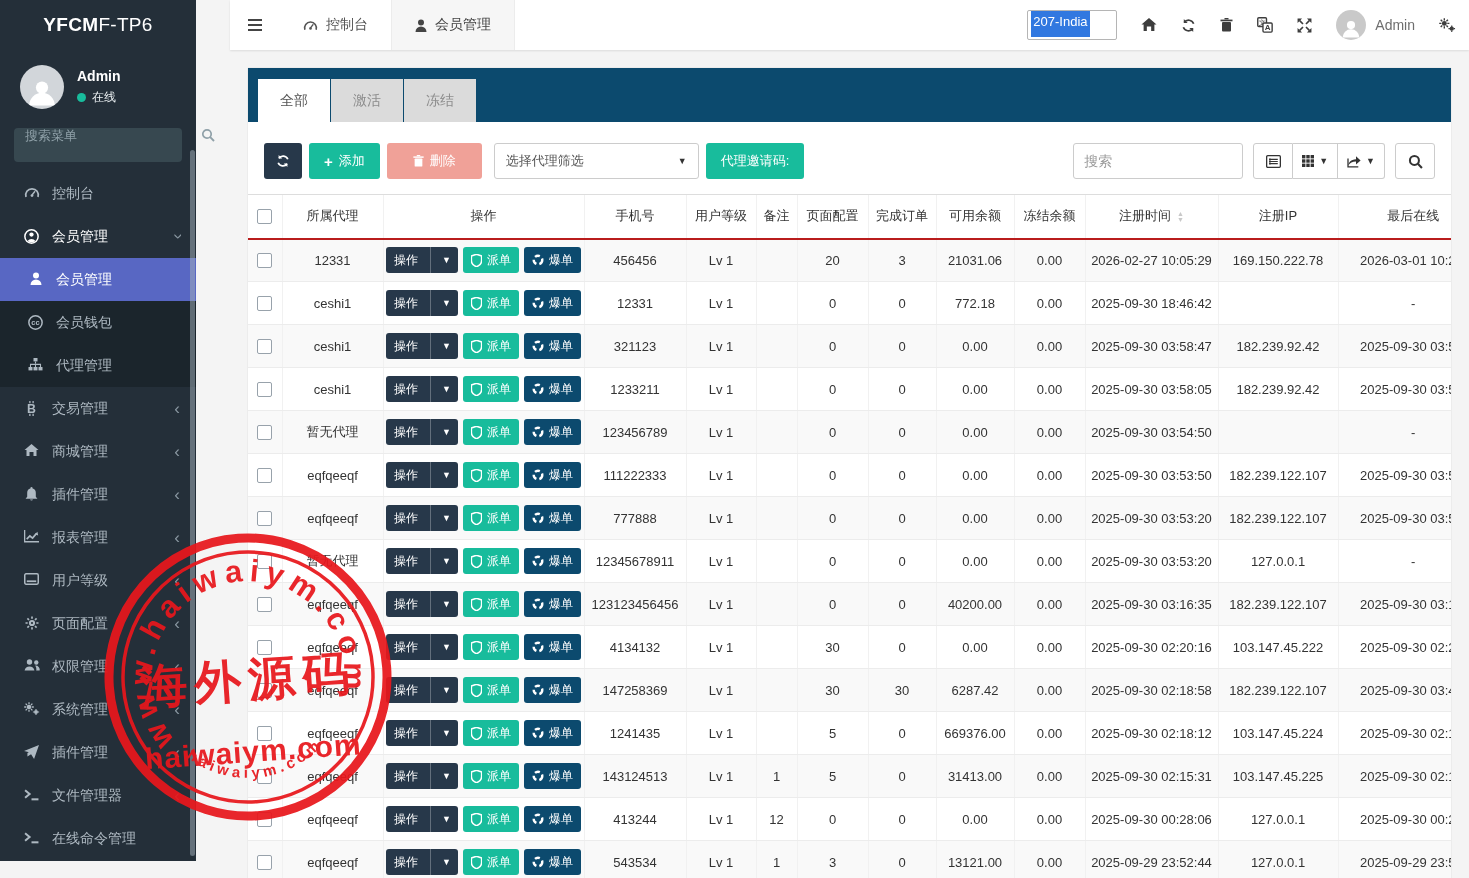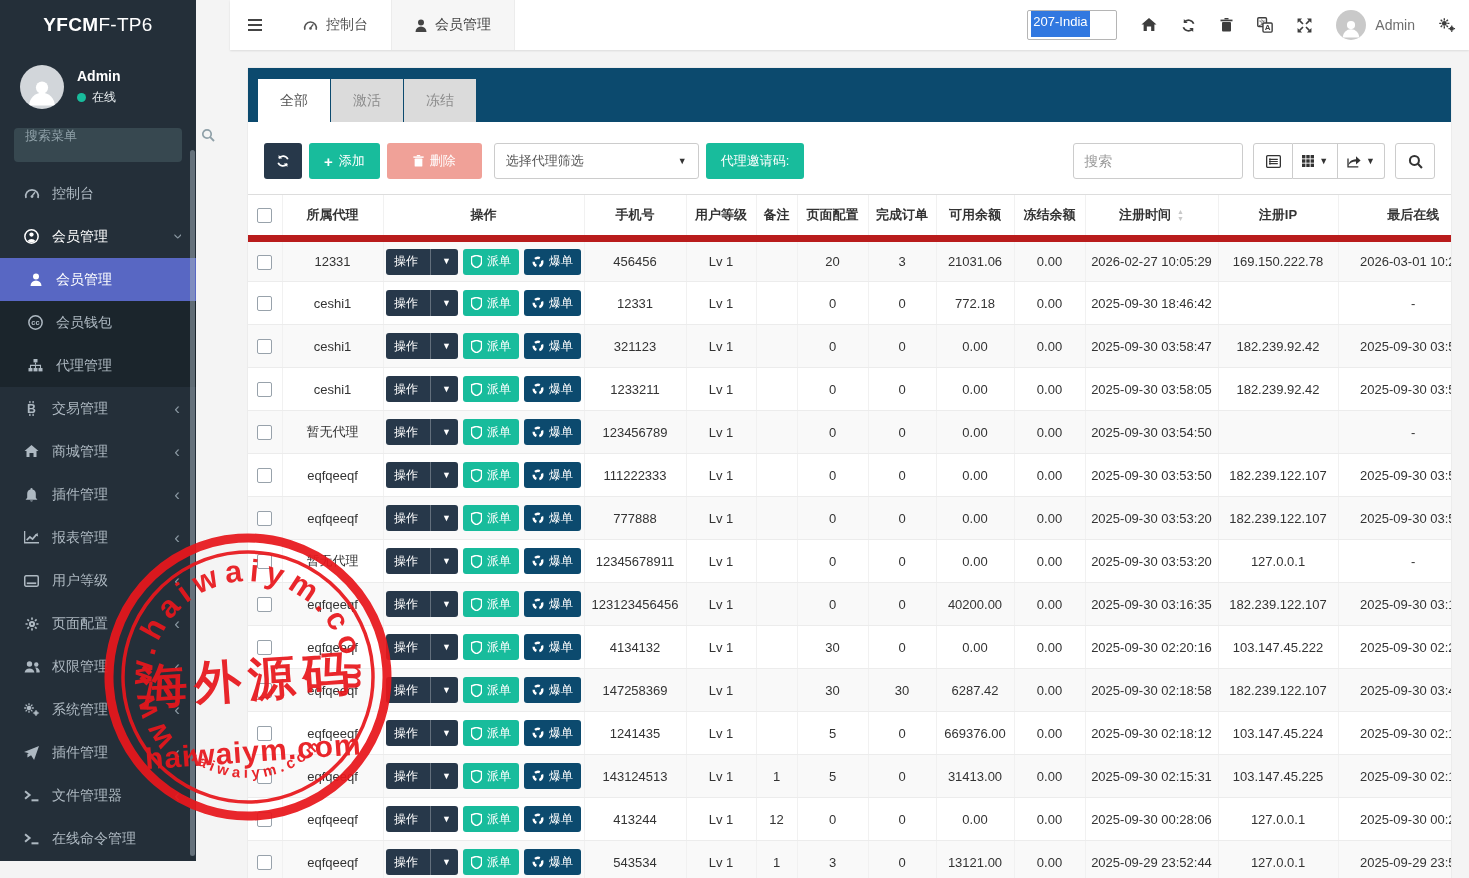--- a/index.html
+++ b/index.html
@@ -13,21 +13,21 @@
 .user-panel{display:flex;gap:13px;padding:15px 0 13px 20px;align-items:center}
 .avatar-lg{width:44px;height:44px;border-radius:50%;background:#d2d6da;display:flex;align-items:flex-end;justify-content:center;overflow:hidden}
 .user-name{color:#fff;font-weight:bold;font-size:14px}
 .user-status{font-size:12px;color:#eef3f5;display:flex;align-items:center;gap:6px;margin-top:5px}
 .dot{width:9px;height:9px;border-radius:50%;background:#18bc9c}
 .side-search{margin:6px 14px 10px;background:#374850;border-radius:4px;height:34px;display:flex;align-items:flex-start;padding:0 11px;color:#8fa0a8}
 .side-search input{flex:1;background:none;border:none;color:#cfd8dc;font-size:13px;outline:none;font-family:inherit}
 .side-search input::placeholder{color:#8fa0a8}
 .menu{margin-top:6px}
 .side-item{height:43px;display:flex;align-items:center;padding:0 16px 0 22px;font-size:14px;color:#aeb9c2;cursor:pointer}
-.side-item .ic{width:19px;height:16px;margin-right:11px;display:inline-flex;align-items:center;justify-content:center;flex-shrink:0}
+.side-item .ic{width:19px;height:16px;margin-right:11px;display:inline-flex;justify-content:center;flex-shrink:0}
 .side-item .chev{margin-left:auto;font-size:17px;color:#8a98a2;line-height:1}
 .chev.down{transform:rotate(-90deg)}
 .side-item.parent-open{color:#fff}
 .submenu{background:#1b252c}
 .side-item.sub{padding-left:26px}
 .side-item.active{background:#5867c3;color:#fff}
 .side-scroll{position:absolute;right:1px;top:150px;bottom:5px;width:5px;background:rgba(165,180,190,.5);border-radius:3px}
 
 .main{position:absolute;left:230px;right:0;top:0;bottom:0}
 .topbar{height:50px;background:#fff;display:flex;align-items:center;position:relative;box-shadow:0 1px 2px rgba(0,0,0,.1);z-index:3}
@@ -61,21 +61,21 @@
 .search-inp::placeholder{color:#9b9b9b}
 .btn-group{display:flex;margin-left:10px}
 .btn-ghost{height:36px;min-width:40px;background:#fff;border:1px solid #ccc;display:inline-flex;align-items:center;justify-content:center;gap:5px;color:#333;padding:0 9px;cursor:pointer}
 .btn-group .btn-ghost + .btn-ghost{border-left:none}
 .btn-group .btn-ghost:first-child{border-radius:3px 0 0 3px}
 .btn-group .btn-ghost:last-child{border-radius:0 3px 3px 0}
 .btn-search{margin-left:10px;border-radius:3px}
 
 .tablewrap{overflow:hidden}
 table{border-collapse:collapse;table-layout:fixed;width:1240px;font-size:13px;color:#333}
-th{font-weight:bold;height:44px;border-top:1px solid #ddd;border-bottom:7px solid #b91c1c;background:#fff}
+th{font-weight:normal;height:44px;border-top:1px solid #ddd;border-bottom:2px solid #b91c1c;background:#fff}
 th,td{text-align:center;border-left:1px solid #f1f1f1;padding:0 3px;white-space:nowrap;overflow:visible}
 th:first-child,td:first-child{border-left:none}
 td{height:43px;border-bottom:1px solid #ececec;background:#fff}
 tr.odd td{background:#f9f9f9}
 .cb{width:15px;height:15px;border:1px solid #98a2ab;border-radius:2px;background:#fff;display:inline-block;vertical-align:middle;cursor:pointer}
 .opcell{display:flex;gap:5px;justify-content:center;align-items:center}
 .rowbtn{height:26px;border-radius:3px;font-size:12px;color:#fff;display:inline-flex;align-items:center;padding:0 8px;gap:5px;border:none;cursor:pointer;font-family:inherit;white-space:nowrap}
 .rb-dark{background:#27384a;padding-right:7px}
 .rb-dark .sep{width:1px;height:26px;background:rgba(255,255,255,.28);margin:0 6px 0 7px}
 .rb-green{background:#18bc9c}

